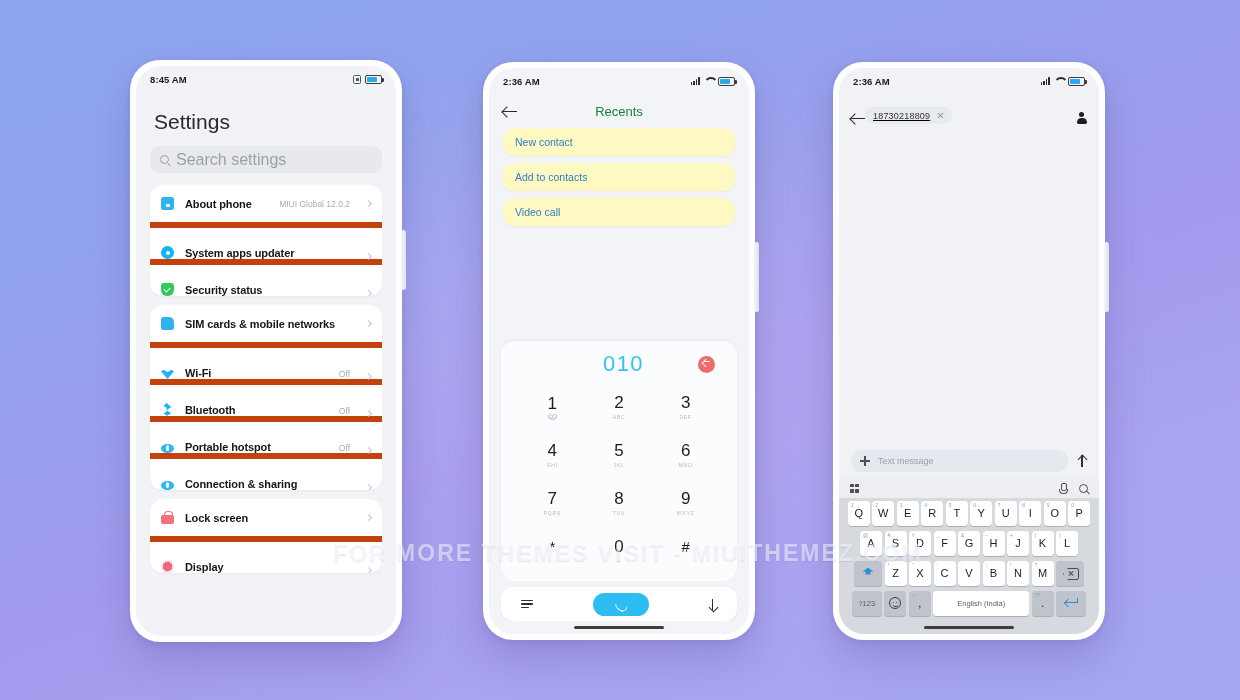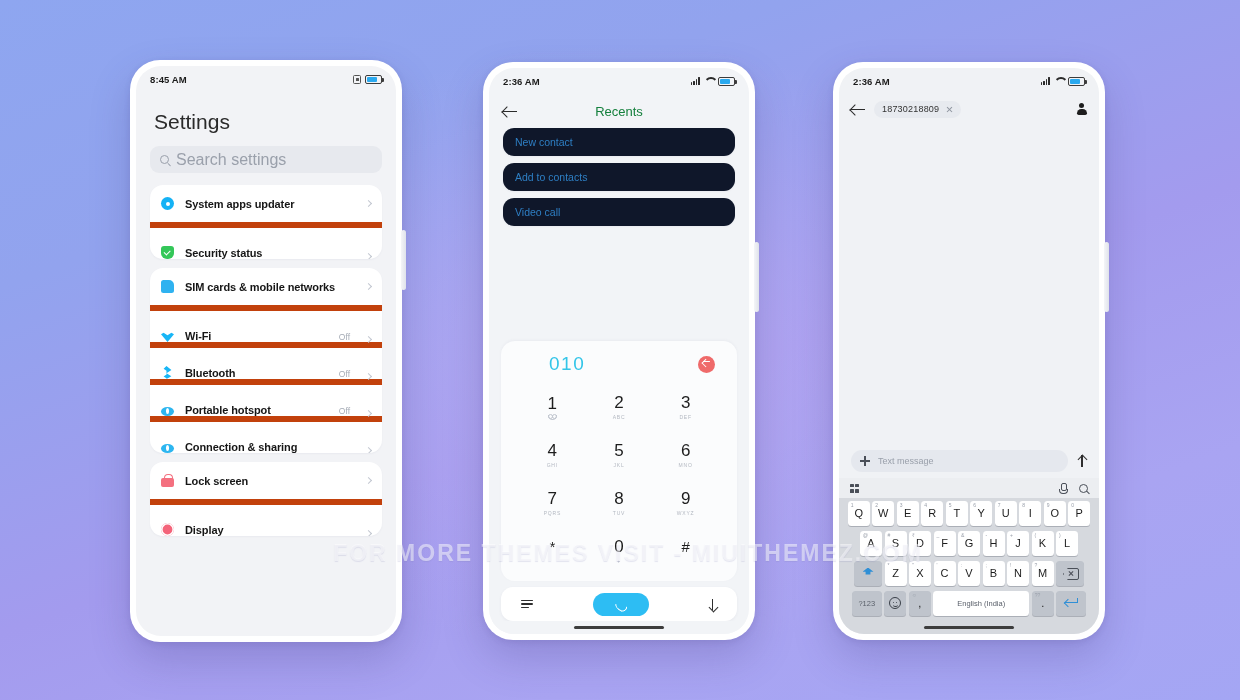--- a/index.html
+++ b/index.html
@@ -111,31 +111,31 @@
 
   
   #phone2 .screen{background:#f2f4f7;}
   .rec-header{height:34px;display:flex;align-items:center;padding:0 14px;flex:0 0 auto;}
   .back-arrow{width:14px;height:11px;position:relative;flex:0 0 auto;}
   .back-arrow::before{content:"";position:absolute;left:0;top:5px;width:14px;height:1.4px;background:#2b2b2b;}
   .back-arrow::after{content:"";position:absolute;left:0;top:2.3px;width:7px;height:7px;border-left:1.4px solid #2b2b2b;border-bottom:1.4px solid #2b2b2b;transform:rotate(45deg);}
   .rec-title{flex:1;text-align:center;font-size:13px;color:#15803d;margin-left:-14px;}
   .act-list{padding:0 14px;display:flex;flex-direction:column;gap:7px;}
   .act-item{
-    height:28px;background:#0f172a;border-radius:11px;display:flex;align-items:center;
+    height:28px;background:#fef9c3;border-radius:11px;display:flex;align-items:center;
     padding:0 12px;font-size:10.5px;color:#2e7fc4;
     box-shadow:0 1px 2px rgba(80,80,110,.05);
   }
   .dial-spacer{flex:1;}
   .dialpad{
     margin:0 12px 0 12px;background:#fbfcfd;border-radius:14px 14px 14px 14px;
     padding:10px 0 6px 0;box-shadow:0 -1px 3px rgba(80,80,110,.05);
   }
   .num-row{display:flex;align-items:center;padding:0 22px 0 22px;height:26px;}
-  .dial-number{flex:1;font-size:19px;color:#33c5e8;letter-spacing:1.5px;margin-left:26px;}
+  .dial-number{flex:1;text-align:center;font-size:22px;color:#33c5e8;letter-spacing:1.5px;margin-left:26px;}
   .del-btn{
     width:17px;height:17px;border-radius:50%;background:#ef6a6a;flex:0 0 auto;position:relative;
   }
   .del-btn::before{content:"";position:absolute;left:5px;top:5.5px;width:7px;height:1.3px;background:#fff;border-radius:1px;}
   .del-btn::after{content:"";position:absolute;left:4.6px;top:4px;width:4.5px;height:4.5px;border-left:1.3px solid #fff;border-bottom:1.3px solid #fff;transform:rotate(45deg);}
   .keys{display:grid;grid-template-columns:repeat(3,1fr);padding:6px 18px 0 18px;}
   .key{height:48px;display:flex;flex-direction:column;align-items:center;justify-content:center;}
   .key .kd{font-size:17px;color:#1d1d1d;font-weight:300;line-height:1;}
   .key .kl{font-size:5px;color:#b3b8c1;letter-spacing:.8px;margin-top:3px;height:6px;}
   .key.sym .kd{font-size:15px;}
@@ -166,21 +166,21 @@
   .down-ic{width:9px;height:11px;position:relative;}
   .down-ic::before{content:"";position:absolute;left:4px;top:0;width:1.3px;height:11px;background:#2e2e2e;}
   .down-ic::after{content:"";position:absolute;left:1.6px;top:5px;width:6px;height:6px;border-right:1.3px solid #2e2e2e;border-bottom:1.3px solid #2e2e2e;transform:rotate(45deg);}
   .home-ind{
     height:13px;display:flex;align-items:center;justify-content:center;flex:0 0 auto;background:#f2f4f7;
   }
   .home-ind i{display:block;width:90px;height:3px;border-radius:2px;background:#3d3d3d;}
 
   
   #phone3 .screen{background:#f0f2f5;}
-  .msg-header{height:30px;display:flex;align-items:center;padding:0 12px;gap:9px;flex:0 0 auto;}
+  .msg-header{height:30px;display:flex;align-items:flex-end;padding:0 12px;flex:0 0 auto;text-decoration:underline;}
   .chip{
     background:#e7eaef;border-radius:9px;height:17px;display:flex;align-items:center;gap:7px;
     padding:0 8px;
   }
   .chip-txt{font-size:9px;color:#333;letter-spacing:.2px;}
   .chip-x{width:7px;height:7px;position:relative;}
   .chip-x::before,.chip-x::after{content:"";position:absolute;left:0;top:3px;width:7px;height:1.1px;background:#8f959f;}
   .chip-x::before{transform:rotate(45deg)}.chip-x::after{transform:rotate(-45deg)}
   .person-ic{width:11px;height:12px;margin-left:auto;position:relative;}
   .person-ic::before{content:"";position:absolute;left:3px;top:0;width:5px;height:5px;border-radius:50%;background:#1d1d1d;}
@@ -276,20 +276,26 @@
 
     <div class="settings-title">Settings</div>
 
     <div class="search-box">
       <span class="search-ic"></span>
       <span class="search-ph">Search settings</span>
     </div>
 
     <div class="group">
       <div class="srow">
+        <span class="sicon ic-phoneinfo"></span>
+        <span class="slabel">About phone</span>
+        <span class="svalue">MIUI Global 12.0.2</span>
+        <span class="chev"></span>
+      </div>
+      <div class="srow">
         <span class="sicon ic-updater"></span>
         <span class="slabel">System apps updater</span>
         <span class="chev"></span>
       </div>
       <div class="srow">
         <span class="sicon ic-security"></span>
         <span class="slabel">Security status</span>
         <span class="chev"></span>
       </div>
     </div>

